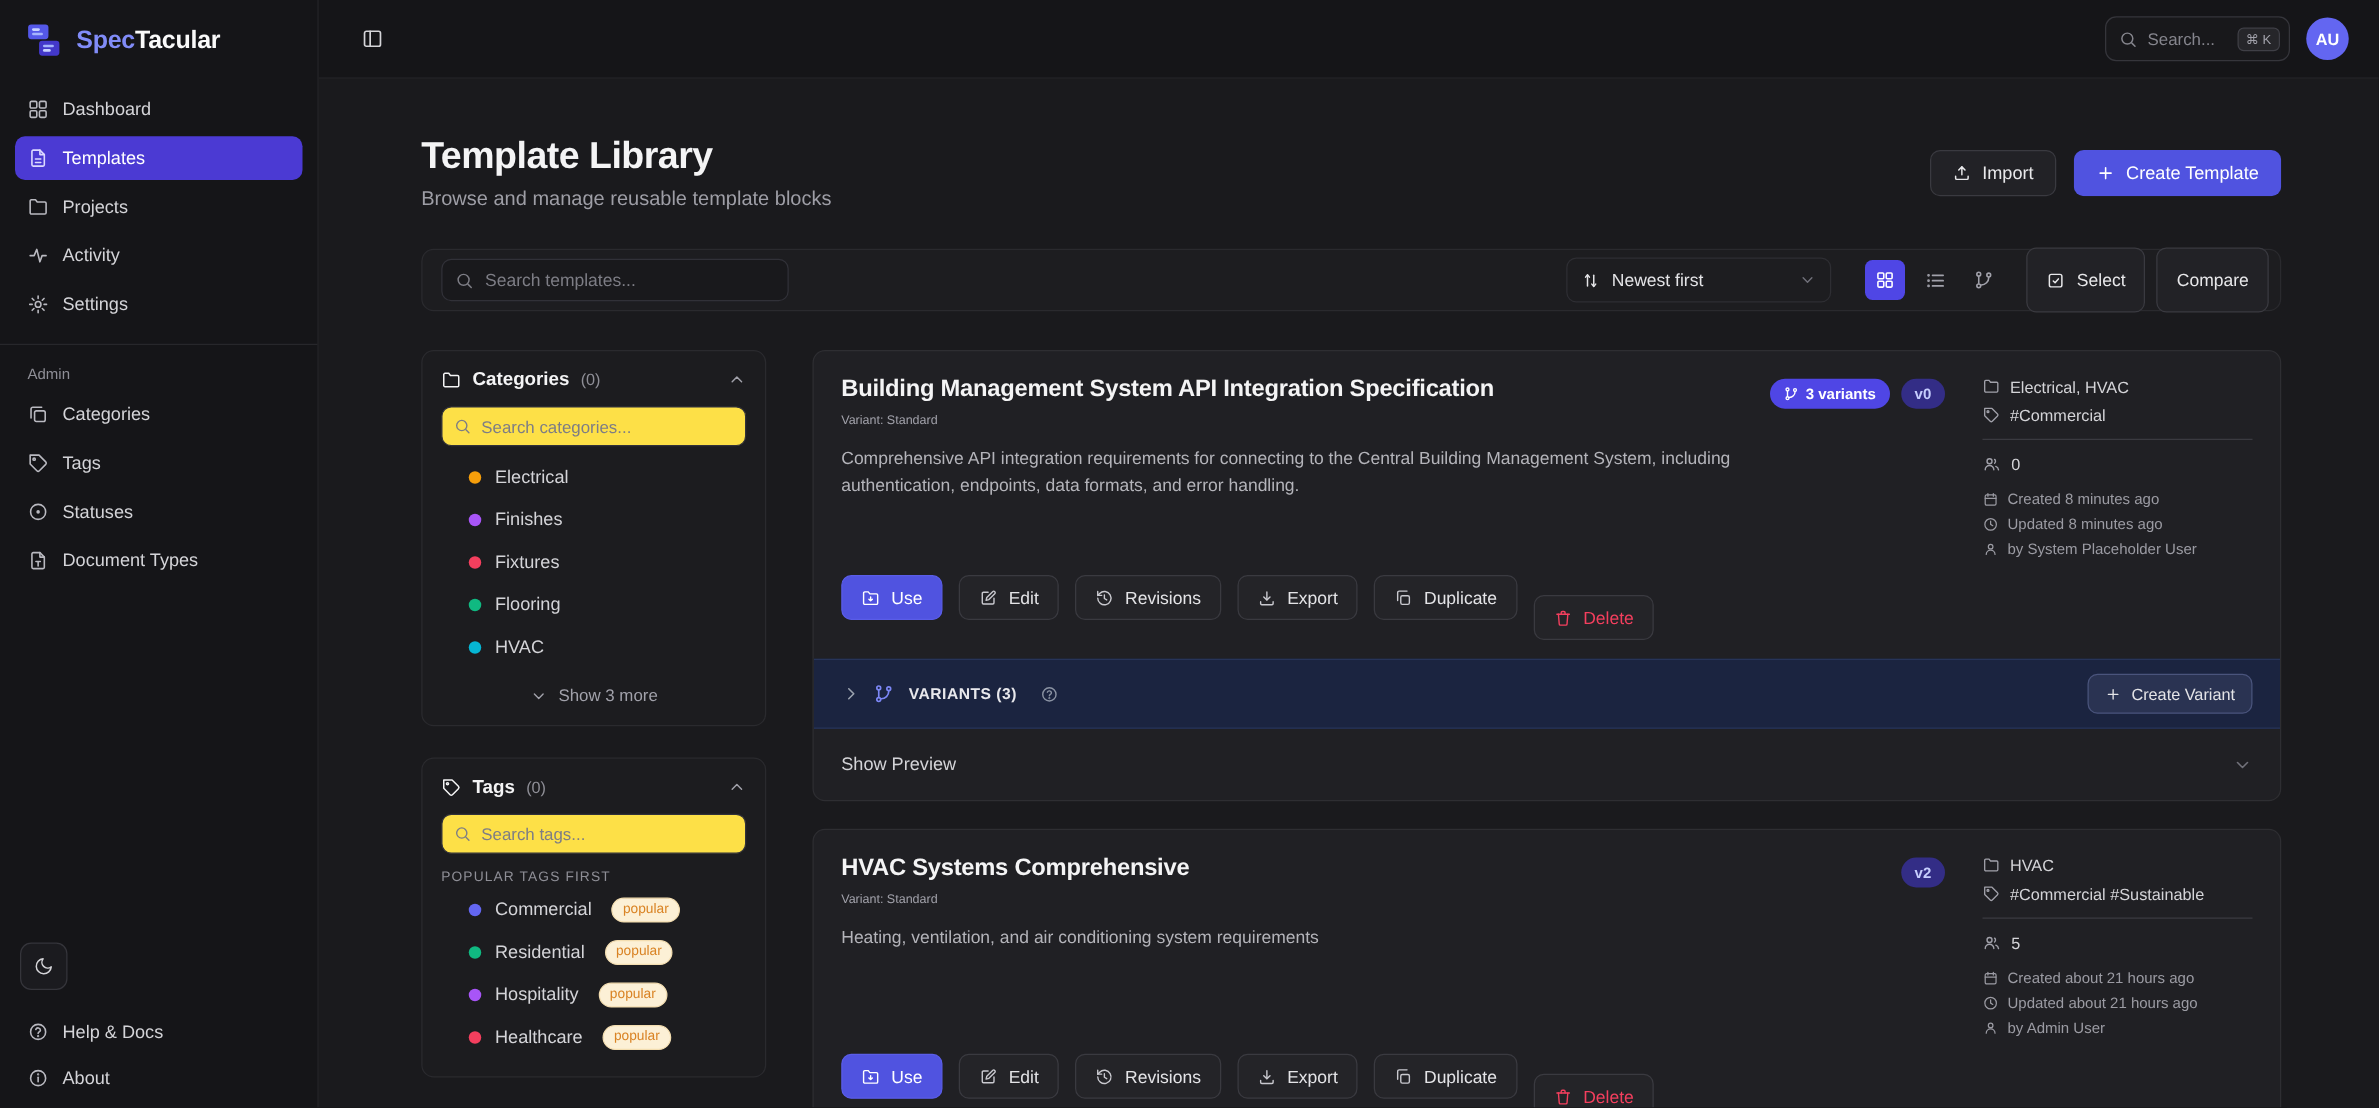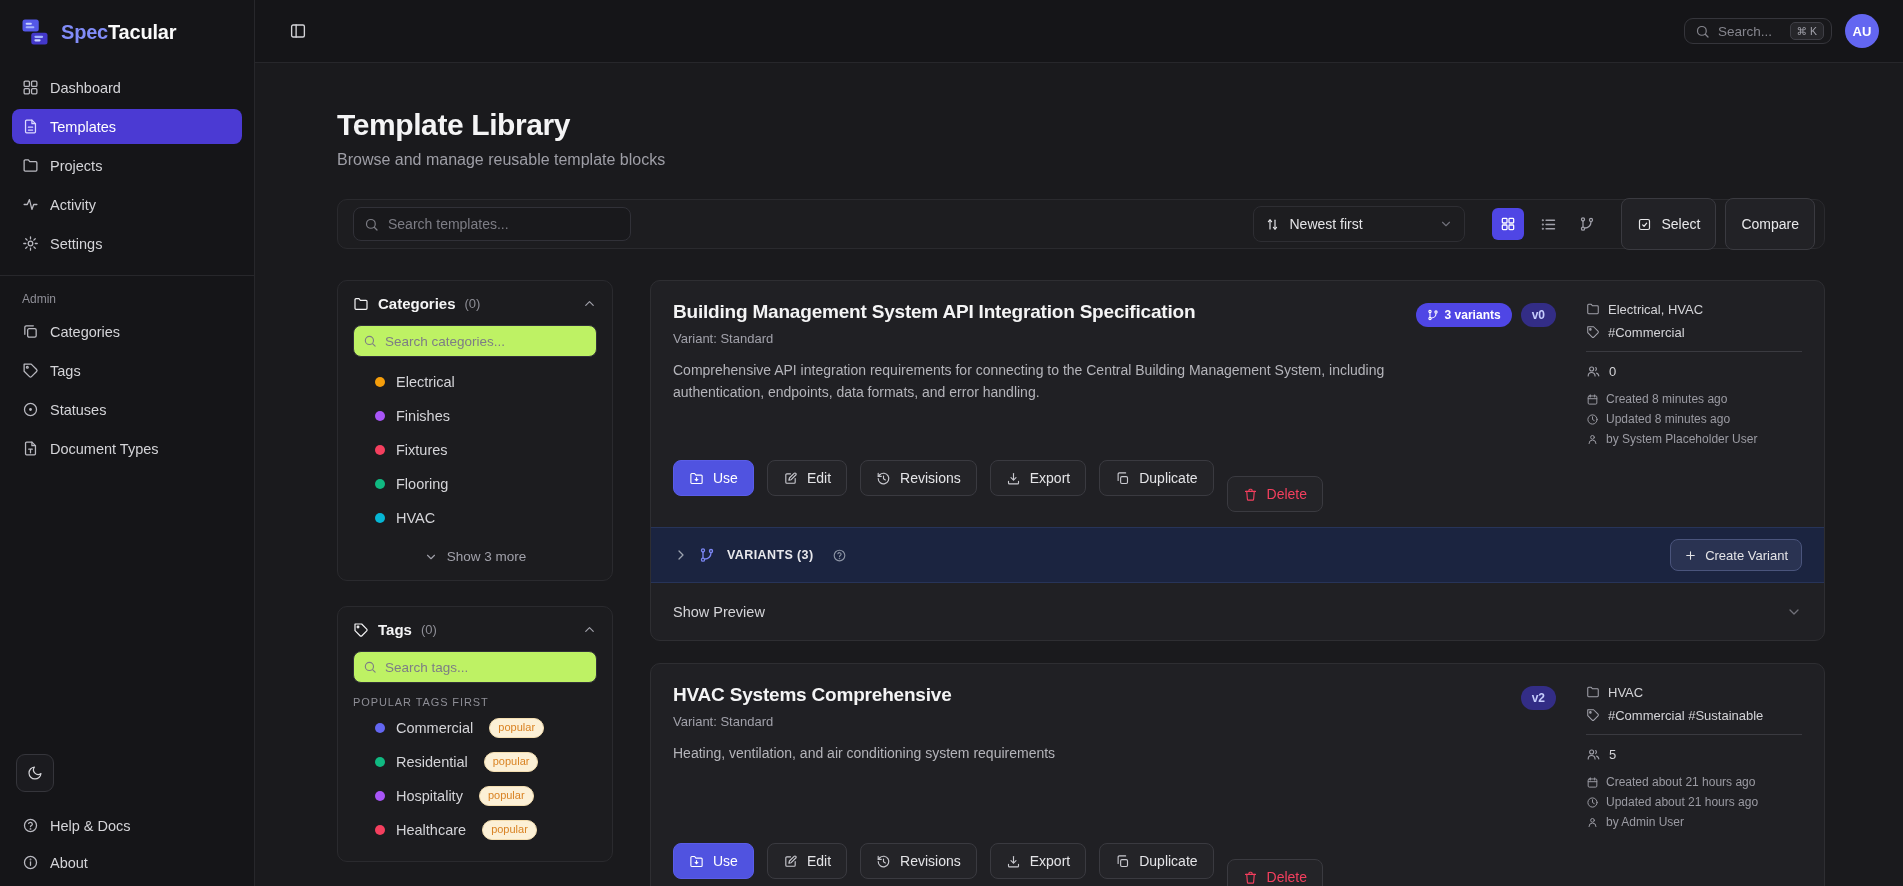--- a/index.html
+++ b/index.html
@@ -25,21 +25,21 @@
   .side-divider { border-top:1px solid #27272b; margin-top:14px; }
   .admin-label { font-size:12px; color:#8e8e96; padding:16px 22px 8px; }
   .sidebar-footer { margin-top:auto; padding:10px 12px 6px; display:flex; flex-direction:column; gap:2px; }
   .theme-btn { width:38px; height:38px; border:1px solid #35353b; border-radius:9px; background:#1b1b1f; display:flex; align-items:center; justify-content:center; color:#d4d4d8; margin:0 0 14px 4px; cursor:pointer; }
 
   
   .main-col { flex:1; display:flex; flex-direction:column; min-width:0; }
   .topbar { height:63px; flex-shrink:0; background:#151518; border-bottom:1px solid #27272b; display:flex; align-items:center; padding:0 24px 0 28px; }
   .panel-toggle { background:none; border:none; color:#d4d4d8; cursor:pointer; display:flex; padding:6px; }
   .topbar-right { margin-left:auto; display:flex; align-items:center; gap:13px; }
-  .global-search { width:148px; height:26px; border:1px solid #35353b; border-radius:9px; display:flex; align-items:center; gap:8px; padding:0 7px 0 10px; color:#85858d; font-size:13.5px; background:#18181b; cursor:text; }
+  .global-search { width:148px; height:36px; border:1px solid #35353b; border-radius:9px; display:flex; align-items:center; gap:8px; padding:0 7px 0 10px; color:#85858d; font-size:13.5px; background:#18181b; cursor:text; }
   .kbd { margin-left:auto; background:#26262a; border:1px solid #3f3f46; border-radius:5px; font-size:10.5px; padding:2px 6px; color:#a1a1aa; white-space:nowrap; }
   .avatar { width:34px; height:34px; border-radius:50%; background:#6366f1; color:#fff; font-size:13px; font-weight:700; display:flex; align-items:center; justify-content:center; cursor:pointer; }
 
   
   .main { flex:1; background:#1a1a1d; padding:45px 78px 0 82px; overflow:hidden; }
   .page-head { display:flex; align-items:center; justify-content:space-between; }
   .page-title { font-size:30px; font-weight:700; color:#f4f4f5; letter-spacing:-0.4px; }
   .page-subtitle { margin-top:9px; font-size:16px; color:#9e9ea6; }
   .head-actions { display:flex; gap:14px; }
   .btn { display:flex; align-items:center; gap:9px; height:37px; padding:0 17px; border-radius:8px; font-size:14.5px; cursor:pointer; border:1px solid transparent; font-family:inherit; }
@@ -60,35 +60,35 @@
   
   .content { display:flex; gap:37px; margin-top:31px; align-items:flex-start; }
 
   
   .filters { width:276px; flex-shrink:0; display:flex; flex-direction:column; gap:25px; }
   .fpanel { background:#1c1c1f; border:1px solid #2a2a2e; border-radius:10px; padding:14px 15px 14px; }
   .fpanel-head { display:flex; align-items:center; gap:9px; color:#f4f4f5; cursor:pointer; }
   .fpanel-head .ttl { font-size:15px; font-weight:700; }
   .fpanel-head .cnt { font-size:13px; color:#8e8e96; font-weight:400; }
   .fpanel-head .chev { margin-left:auto; color:#a1a1aa; }
-  .fsearch { margin-top:13px; height:32px; background:#bef264; border:1px solid #313138; border-radius:8px; display:flex; align-items:center; gap:8px; padding:0 9px; color:#7d7d85; font-size:13.5px; cursor:text; }
+  .fsearch { margin-top:13px; height:32px; background:#fde047; border:1px solid #313138; border-radius:8px; display:flex; align-items:center; gap:8px; padding:0 9px; color:#7d7d85; font-size:13.5px; cursor:text; }
   .flist { margin-top:8px; }
   .fitem { display:flex; align-items:center; gap:11px; height:34px; padding:0 22px; font-size:14.5px; color:#d4d4d8; border-radius:7px; cursor:pointer; }
   .dot { width:10px; height:10px; border-radius:50%; flex-shrink:0; }
   .show-more { display:flex; align-items:center; justify-content:center; gap:9px; color:#a1a1aa; font-size:13.5px; margin-top:10px; padding:4px 0 2px; cursor:pointer; background:none; border:none; width:100%; font-family:inherit; }
   .group-label { font-size:11px; letter-spacing:0.9px; color:#8e8e96; margin:13px 0 3px; }
   .popular-badge { background:#fcf0d6; border:1px solid #f3ddb0; color:#d98324; font-size:11px; line-height:1; padding:3px 8px 4px; border-radius:999px; margin-left:5px; }
 
   
   .cards-col { flex:1; display:flex; flex-direction:column; gap:22px; min-width:0; }
   .card { background:#202024; border:1px solid #2e2e32; border-radius:10px; overflow:hidden; }
   .card-top { display:flex; padding:20px 22px 0; }
   .card-main { flex:1; min-width:0; }
   .card-title { font-size:19px; font-weight:700; color:#f4f4f5; letter-spacing:-0.2px; }
-  .variant-line { margin-top:8px; font-size:13px; color:#a1a1aa; }
+  .variant-line { margin-top:8px; font-size:10px; color:#a1a1aa; }
   .card-desc { margin-top:14px; font-size:14px; color:#b4b4ba; line-height:1.55; max-width:880px; }
   .card-badges { flex-shrink:0; display:flex; gap:9px; margin:2px 30px 0 20px; align-items:flex-start; }
   .pill { display:flex; align-items:center; gap:6px; height:24px; padding:0 11px; border-radius:999px; font-size:12px; font-weight:600; }
   .pill-variants { background:#4f46e5; color:#fff; }
   .pill-version { background:#332d86; color:#c6cdfd; }
   .card-meta { width:216px; flex-shrink:0; }
   .meta-line { display:flex; align-items:flex-start; gap:8px; font-size:13px; color:#d4d4d8; margin-bottom:5px; line-height:1.35; }
   .meta-line svg { margin-top:1px; color:#a1a1aa; }
   .meta-divider { border-top:1px solid #3a3a40; margin:10px 0 12px; }
   .meta-users { display:flex; align-items:center; gap:8px; font-size:13px; color:#d4d4d8; margin-bottom:13px; }
@@ -276,20 +276,40 @@
       <div class="avatar">AU</div>
     </div>
   </header>
 
   <main class="main">
 
     <div class="page-head">
       <div>
         <h1 class="page-title">Template Library</h1>
         <div class="page-subtitle">Browse and manage reusable template blocks</div>
+      </div>
+      <div class="head-actions">
+        <button class="btn btn-secondary">
+          <span>
+              <svg width="15" height="15" viewBox="0 0 24 24" fill="none" stroke="currentColor" stroke-width="1.9" stroke-linecap="round" stroke-linejoin="round">
+                <path d="M12 14V4"></path>
+                <path d="m8 8 4-4 4 4"></path>
+                <path d="M4 16v2.5A1.5 1.5 0 0 0 5.5 20h13a1.5 1.5 0 0 0 1.5-1.5V16"></path>
+              </svg>
+            </span>
+          <span>Import</span>
+        </button>
+        <button class="btn btn-primary">
+          <span>
+              <svg width="15" height="15" viewBox="0 0 24 24" fill="none" stroke="currentColor" stroke-width="2" stroke-linecap="round">
+                <path d="M12 5v14M5 12h14"></path>
+              </svg>
+            </span>
+          <span>Create Template</span>
+        </button>
       </div>
     </div>
 
     <div class="toolbar">
       <div class="tb-search">
         <span>
             <svg width="15" height="15" viewBox="0 0 24 24" fill="none" stroke="currentColor" stroke-width="1.9" stroke-linecap="round">
               <circle cx="11" cy="11" r="7"></circle>
               <path d="m16.8 16.8 4 4"></path>
             </svg>

